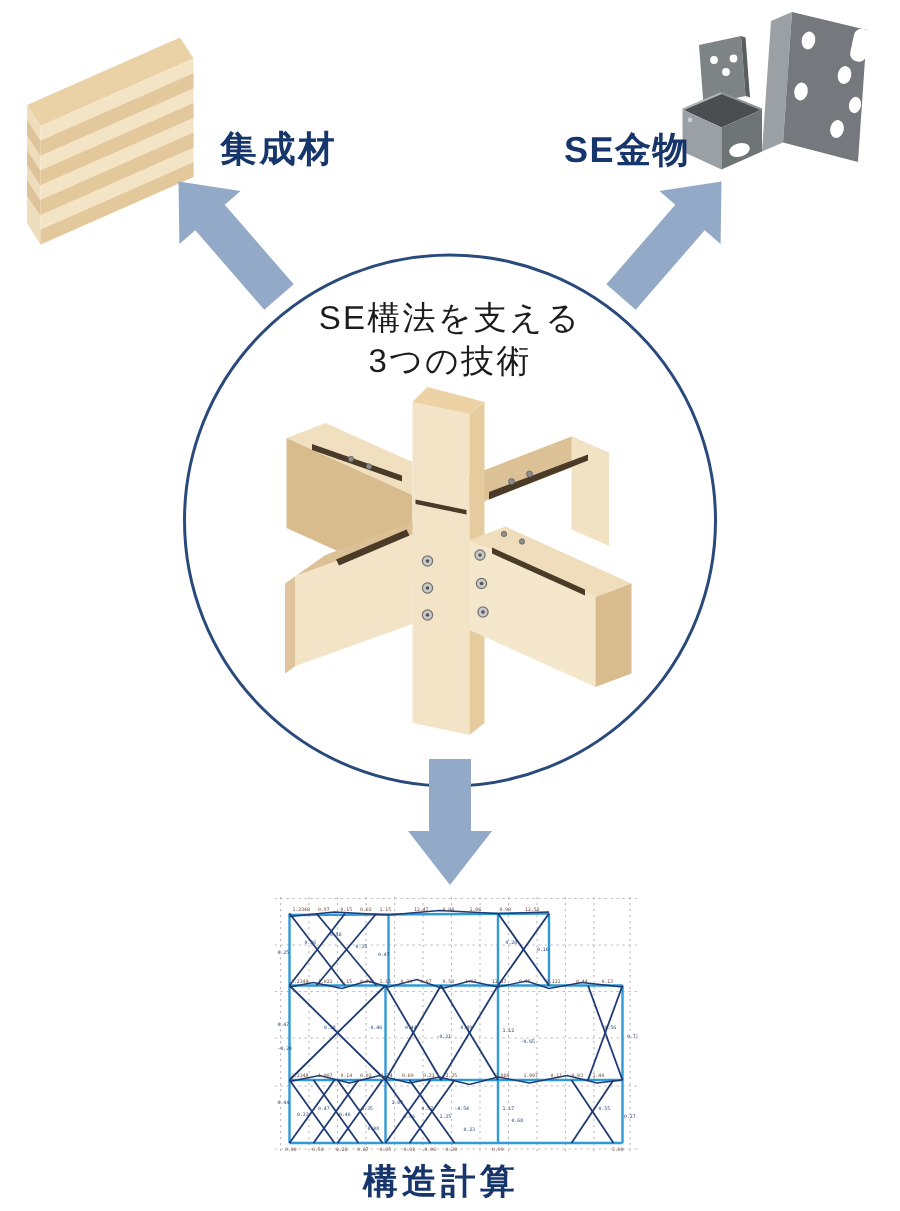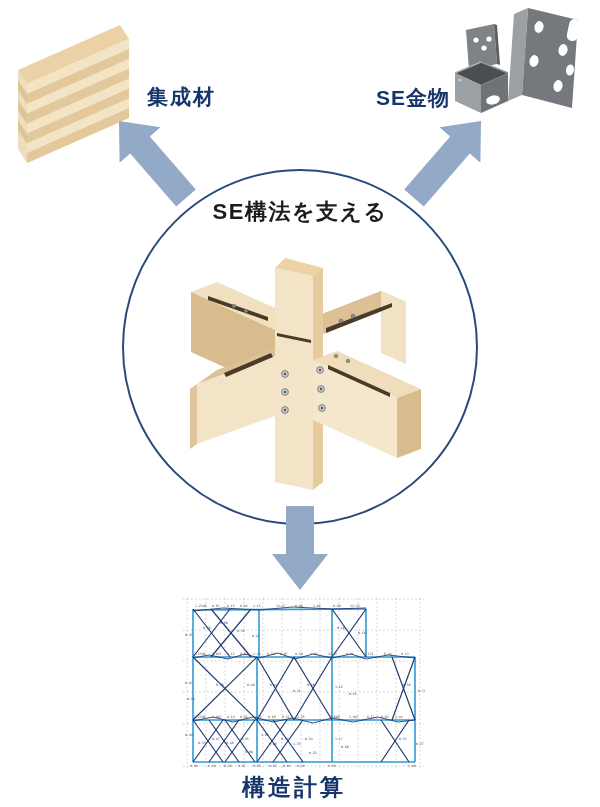--- a/index.html
+++ b/index.html
@@ -2,25 +2,25 @@
 <html><head>
 <meta charset="utf-8">
 <style>
   html,body{margin:0;padding:0;}
   body{
     width:600px;height:807px;position:relative;background:#ffffff;
     font-family:"Liberation Sans","DejaVu Sans",sans-serif;overflow:hidden;
   }
   .abs{position:absolute;}
   .tech-label{
-    color:#16356b;font-weight:bold;font-size:21px;letter-spacing:2px;white-space:nowrap;text-align:center;
+    color:#16356b;font-weight:bold;font-size:24px;letter-spacing:2px;white-space:nowrap;text-align:center;
   }
   .center-title{
     left:0;right:0;top:197px;text-align:center;
-    font-size:22px;font-weight:bold;color:#1c1c1c;line-height:29px;letter-spacing:1.5px;
+    font-size:22px;font-weight:normal;color:#1c1c1c;line-height:29px;letter-spacing:1.5px;
   }
   .circle-outline{
     left:122px;top:169px;width:356px;height:356px;box-sizing:border-box;
     border:2px solid #2a4a7c;border-radius:50%;
   }
   .calc-label{
     left:0;right:12px;top:772px;text-align:center;
     color:#16356b;font-weight:bold;font-size:23px;letter-spacing:3px;
   }
   .ann{font-size:3.2px;fill:#24427c;font-family:"DejaVu Sans Mono",monospace;}
@@ -69,20 +69,21 @@
   <ellipse cx="118" cy="86" rx="4.5" ry="6" fill="#ffffff" transform="rotate(12 118 86)"></ellipse>
   <ellipse cx="130" cy="70" rx="4" ry="5.5" fill="#ffffff" transform="rotate(12 130 70)"></ellipse>
 </svg>
 
 <div class="abs tech-label" style="left:376px;top:84px;letter-spacing:1px;">SE金物</div>
 
 <div class="abs circle-outline"></div>
 
 <div class="abs center-title">
   <div>SE構法を支える</div>
+  <div>3つの技術</div>
 </div>
 
 <svg class="abs" style="left:178px;top:252px;" width="248" height="246" viewBox="0 0 248 246">
 
   <polygon points="135,86 228,50 203,39 110,75" fill="#dcc096"></polygon>
   <polygon points="203,39 228,50 228,112 203,101" fill="#f2e2c4"></polygon>
   <polygon points="148,76 214,51 214,55 148,81" fill="#4a3a28"></polygon>
   <circle cx="163" cy="69" r="2" fill="#8d8d8d" stroke="#5f5f5f" stroke-width="0.5"></circle>
   <circle cx="175" cy="64" r="2" fill="#8d8d8d" stroke="#5f5f5f" stroke-width="0.5"></circle>
 

